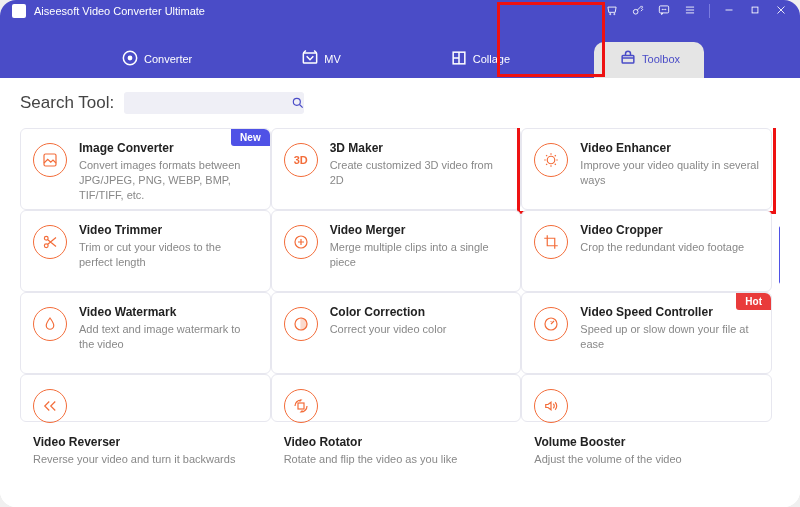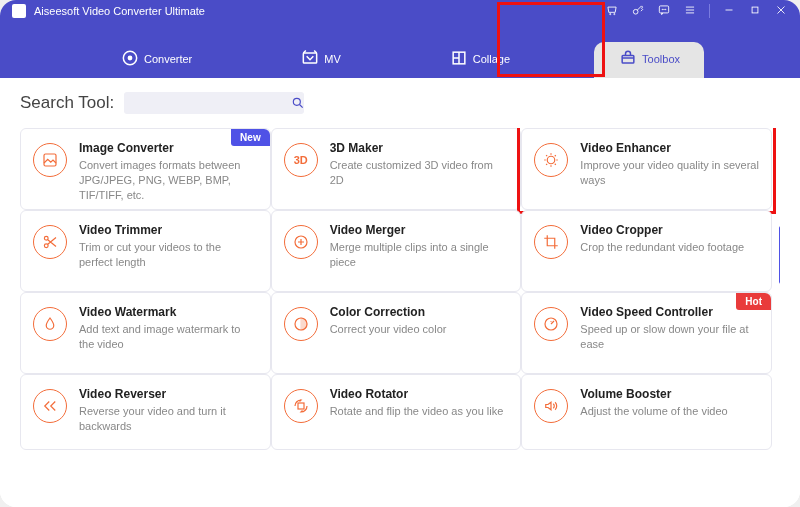--- a/index.html
+++ b/index.html
@@ -123,21 +123,21 @@
     border-radius: 6px;
     padding: 12px 12px 12px 12px;
     display: flex;
     gap: 12px;
     align-items: flex-start;
     height: 82px;
     position: relative;
     background: #fff;
     cursor: pointer;
   }
-  .card.short { height: 76px; }
+  .card.short { height: 48px; flex-direction: column; }
   .card .icon {
     width: 34px; height: 34px;
     border: 1.5px solid #f36d3a;
     border-radius: 50%;
     display: flex;
     align-items: center;
     justify-content: center;
     color: #f36d3a;
     flex-shrink: 0;
     margin-top: 2px;

